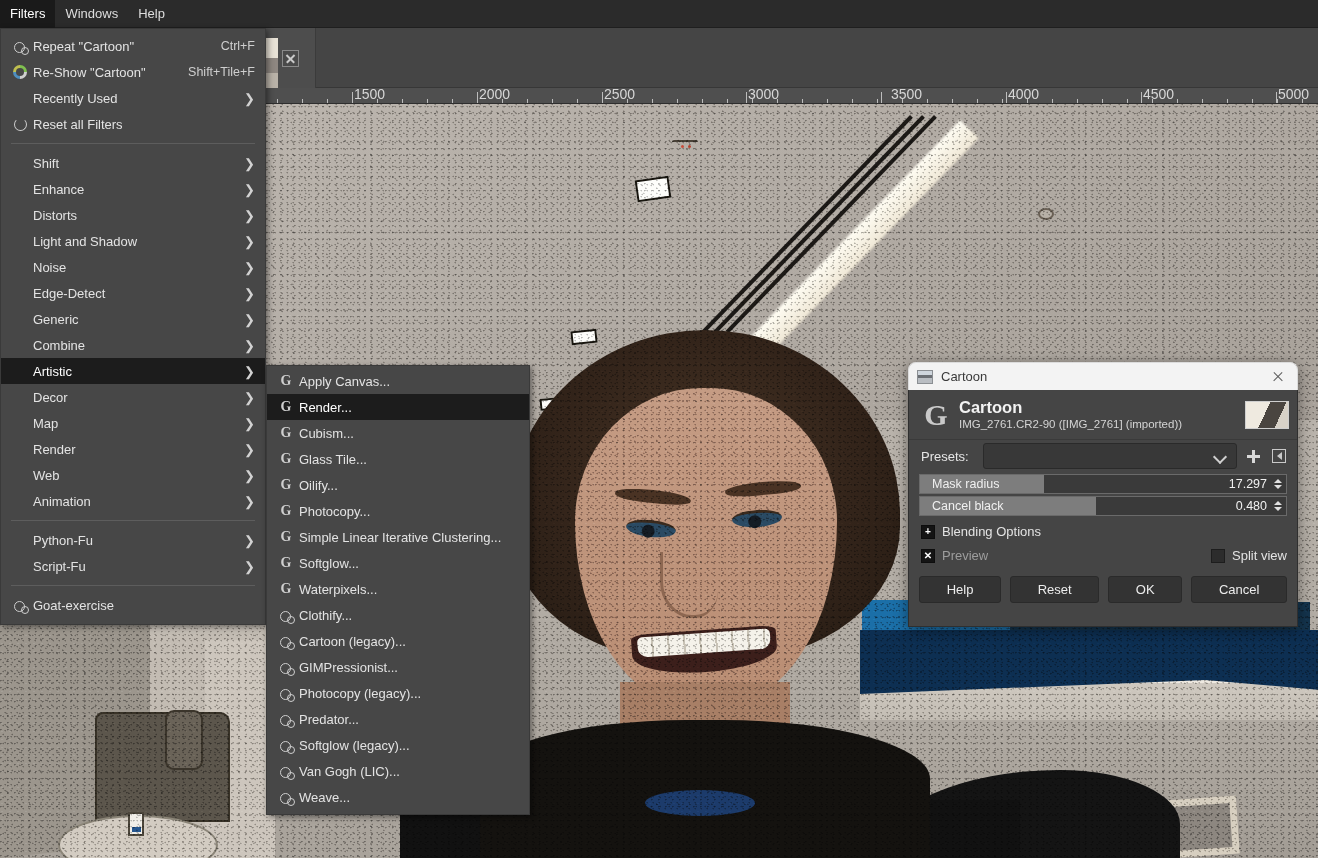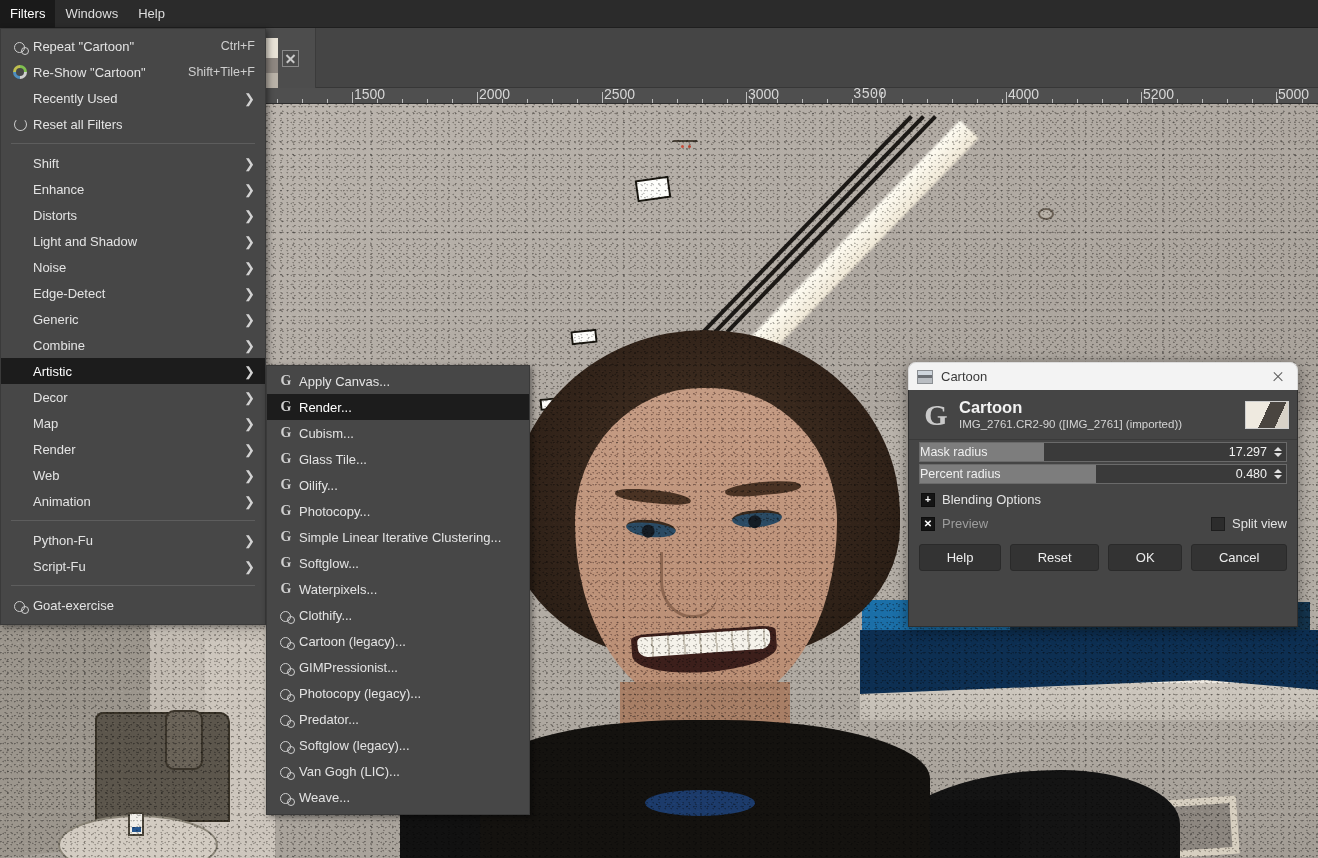--- a/index.html
+++ b/index.html
@@ -376,21 +376,21 @@
 
   .slider-row {
     position:relative; height:20px; margin:2px 10px 2px 10px;
     border:1px solid #6a6a6a; background:#3a3a3a; display:flex; align-items:center;
     overflow:hidden;
   }
   .slider-fill {
     position:absolute; left:0; top:0; height:100%; background:#7d7d7d;
   }
   .slider-label {
-    position:relative; z-index:2; font-size:12.5px; color:#f0f0f0; padding-left:0; flex:1 1 auto;
+    position:relative; z-index:2; font-size:12.5px; color:#f0f0f0; padding-left:12px; flex:1 1 auto;
   }
   .slider-value {
     position:relative; z-index:2; font-size:12.5px; color:#f0f0f0; padding-right:4px;
   }
   .spin {
     position:relative; z-index:2; width:13px; height:18px; margin-right:2px;
     display:flex; flex-direction:column; align-items:center; justify-content:center; gap:2px;
   }
   .spin i { display:block; width:0;height:0;border-left:4px solid transparent;border-right:4px solid transparent; }
   .spin i.up { border-bottom:4px solid #e0e0e0; }
@@ -533,25 +533,25 @@
       <div class="rtick minor" style="left: 1036px;"></div>
       <div class="rtick major" style="left: 86px;"></div>
       <div class="rlabel" style="left: 86px;">1500</div>
       <div class="rtick major" style="left: 211px;"></div>
       <div class="rlabel" style="left: 211px;">2000</div>
       <div class="rtick major" style="left: 336px;"></div>
       <div class="rlabel" style="left: 336px;">2500</div>
       <div class="rtick major" style="left: 480px;"></div>
       <div class="rlabel" style="left: 480px;">3000</div>
       <div class="rtick major" style="left: 615px;"></div>
-      <div class="rlabel" style="left: 585px; font-family: Liberation Mono, monospace;">3500</div>
+      <div class="rlabel" style="left: 623px;">3500</div>
       <div class="rtick major" style="left: 740px;"></div>
       <div class="rlabel" style="left: 740px;">4000</div>
       <div class="rtick major" style="left: 875px;"></div>
-      <div class="rlabel" style="left: 875px;">5200</div>
+      <div class="rlabel" style="left: 875px;">4500</div>
       <div class="rtick major" style="left: 1010px;"></div>
       <div class="rlabel" style="left: 1010px;">5000</div>
     </div>
 
   <div id="menubar">
       <div class="mb-item active">Filters</div>
       <div class="mb-item">Windows</div>
       <div class="mb-item">Help</div>
     </div>
 
@@ -786,34 +786,48 @@
     <div id="dlg-body">
       <div id="dlg-header">
         <div id="dlg-logo">G</div>
         <div id="dlg-headtext">
           <div id="dlg-optname">Cartoon</div>
           <div id="dlg-subtitle">IMG_2761.CR2-90 ([IMG_2761] (imported))</div>
         </div>
         <div id="dlg-thumb"></div>
       </div>
 
+      <div class="row-presets">
+        <div class="lbl-presets">Presets:</div>
+        <div id="presets-combo">
+          <span class="chev"></span>
+        </div>
+        <div class="pbtn">
+            <span class="plus"></span>
+          </div>
+        <div class="pbtn">
+            <span class="menu-sq">
+              <i></i>
+            </span>
+          </div>
+      </div>
 
       <div id="sliders">
           <div class="slider-row">
             <div class="slider-fill" style="width: 34%;"></div>
             <div class="slider-label">Mask radius</div>
             <div class="slider-value">17.297</div>
             <div class="spin">
               <i class="up"></i>
               <i class="dn"></i>
             </div>
           </div>
           <div class="slider-row">
             <div class="slider-fill" style="width: 48%;"></div>
-            <div class="slider-label">Percent radius</div>
+            <div class="slider-label">Cancel black</div>
             <div class="slider-value">0.480</div>
             <div class="spin">
               <i class="up"></i>
               <i class="dn"></i>
             </div>
           </div>
         </div>
 
       <div class="check-row">
         <span class="chk">+</span>

